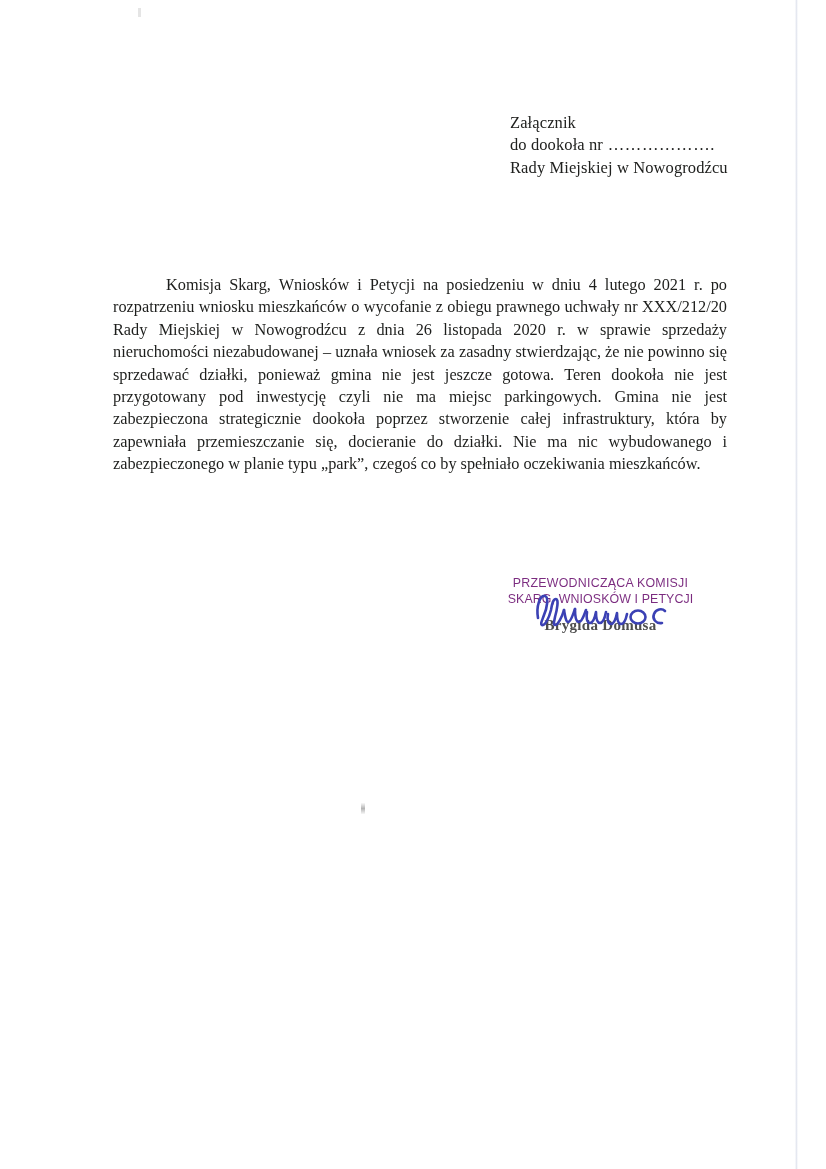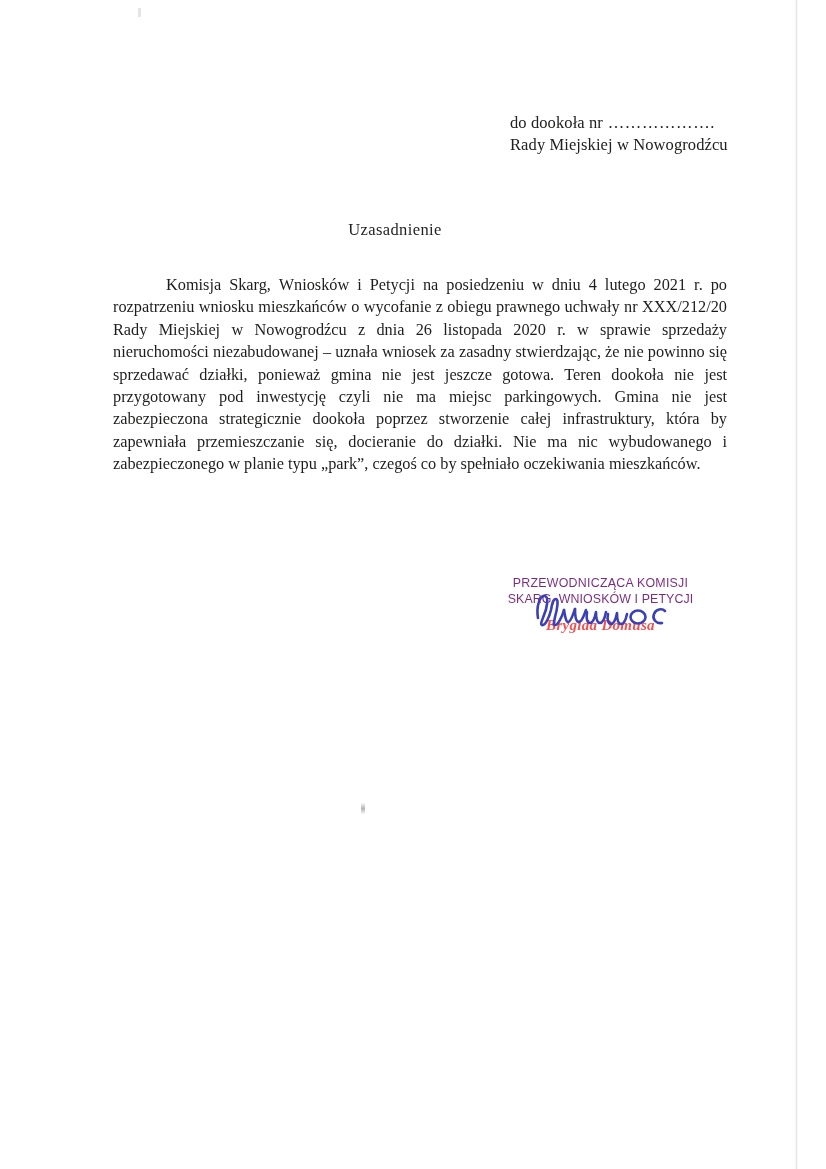--- a/index.html
+++ b/index.html
@@ -122,24 +122,23 @@
   #stamp-text .l2 {
     letter-spacing: 0.1px;
   }
   #stamp-name {
     position: absolute;
     left: 8px;
     top: 51px;
     width: 205px;
     text-align: center;
     font-family: "Liberation Serif", "DejaVu Serif", serif;
-    font-style: italic;
     font-weight: bold;
     font-size: 15px;
-    color: #ef4444;
+    color: #404040;
     letter-spacing: 0.3px;
     opacity: 0.93;
     filter: blur(0.2px);
   }
   #handwritten-signature {
     position: absolute;
     left: 42px;
     top: 22px;
     width: 140px;
     height: 48px;
@@ -149,25 +148,25 @@
 </head>
 <body>
 
 <div id="page">
 
   <div class="scan-edge-right"></div>
   <div class="scan-speck"></div>
   <div class="scan-speck-2"></div>
 
   <div id="header-block">
+    <div class="hline">Załącznik</div>
     <div class="hline"><span>do dookoła nr</span><span class="dots"> ……………….</span></div>
     <div class="hline">Rady Miejskiej w Nowogrodźcu</div>
   </div>
 
-  <div id="doc-title">Uzasadnienie</div>
 
   <div id="body-text">Komisja Skarg, Wniosków i Petycji na posiedzeniu w dniu 4 lutego 2021 r. po rozpatrzeniu wniosku mieszkańców o wycofanie z obiegu prawnego uchwały nr XXX/212/20 Rady Miejskiej w Nowogrodźcu z dnia 26 listopada 2020 r. w sprawie sprzedaży nieruchomości niezabudowanej – uznała wniosek za zasadny stwierdzając, że nie powinno się sprzedawać działki, ponieważ gmina nie jest jeszcze gotowa. Teren dookoła nie jest przygotowany pod inwestycję czyli nie ma miejsc parkingowych. Gmina nie jest zabezpieczona strategicznie dookoła poprzez stworzenie całej infrastruktury, która by zapewniała przemieszczanie się, docieranie do działki. Nie ma nic wybudowanego i zabezpieczonego w planie typu „park”, czegoś co by spełniało oczekiwania mieszkańców.</div>
 
   <div id="signature-area">
     <div id="stamp-text">
       <div class="l1">PRZEWODNICZĄCA KOMISJI</div>
       <div class="l2">SKARG, WNIOSKÓW I PETYCJI</div>
     </div>
 
     <div id="stamp-name">Brygida Domusa</div>

